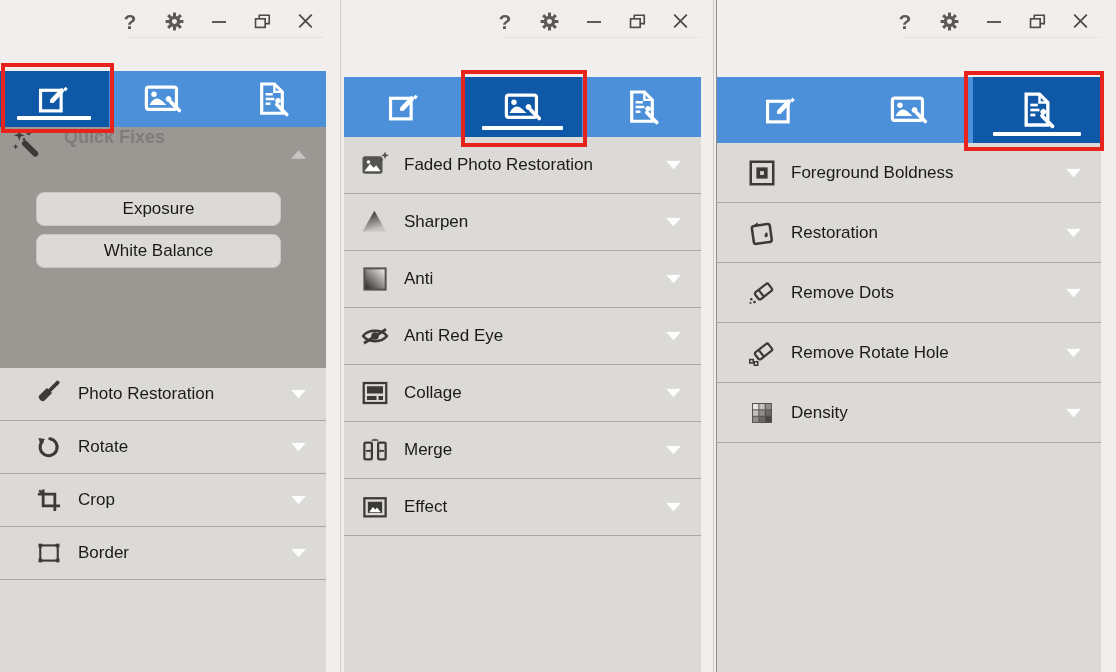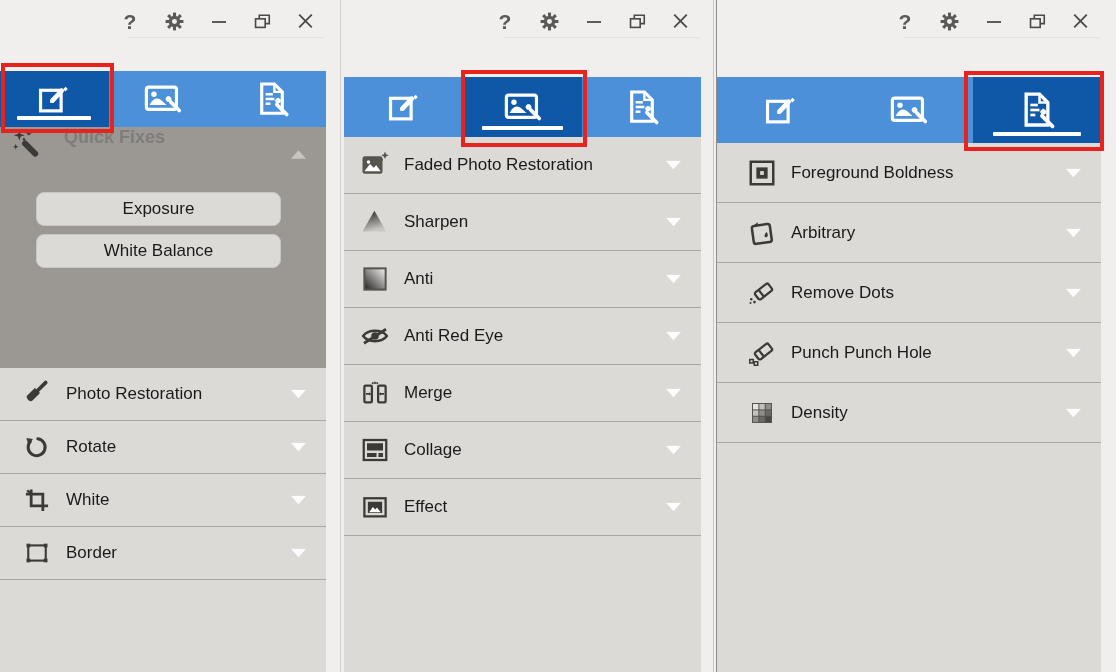--- a/index.html
+++ b/index.html
@@ -37,21 +37,21 @@
 
   
   .hlbox{position:absolute;box-sizing:border-box;border:4px solid #e8221c;z-index:6;pointer-events:none;}
   #p1 .hlbox{left:1px;top:63px;width:113px;height:70px;}
   #p2 .hlbox{left:117px;top:70px;width:126px;height:77px;}
   #p3 .hlbox{left:247px;top:71px;width:140px;height:80px;}
 
   
   .content{flex:1 1 auto;background:#dcdad7;overflow:hidden;position:relative;}
   .row{display:flex;align-items:center;position:relative;border-bottom:1px solid #a9a6a3;background:#dcdad7;cursor:pointer;}
-  #p1 .row{height:52px;padding-left:22px;}
+  #p1 .row{height:52px;padding-left:34px;}
   #p2 .row{height:56px;padding-left:16px;}
   #p3 .row{height:59px;padding-left:30px;}
   .ricon{flex:0 0 30px;height:30px;display:flex;align-items:center;justify-content:center;}
   .rlabel{margin-left:14px;font-size:17px;color:#1b1a19;white-space:nowrap;}
   .chev{position:absolute;right:20px;top:50%;transform:translateY(-50%);display:flex;}
 
   
   .qf{height:241px;background:#9b9793;position:relative;box-sizing:border-box;}
   .qf-header{display:flex;align-items:flex-start;height:52px;padding-left:10px;position:relative;font-weight:bold;}
   .qf-label{margin-left:18px;font-size:18px;color:#7f7d7a;}
@@ -206,21 +206,21 @@
         </span>
     </div>
     <div class="row">
       <span class="ricon">
           <svg width="28" height="28" viewBox="0 0 24 24">
             <path d="M7 3 V17 H21.5" fill="none" stroke="#3c3a37" stroke-width="2.4"></path>
             <path d="M2.5 7 H17 V21.5" fill="none" stroke="#3c3a37" stroke-width="2.4"></path>
             <path d="M3.6 3.6 L7 7" stroke="#3c3a37" stroke-width="2"></path>
           </svg>
         </span>
-      <span class="rlabel">White</span>
+      <span class="rlabel">Crop</span>
       <span class="chev">
           <svg width="15" height="9" viewBox="0 0 14 8">
             <polygon points="0,0 14,0 7,8" fill="#fdfdfd"></polygon>
           </svg>
         </span>
     </div>
     <div class="row">
       <span class="ricon">
           <svg width="28" height="28" viewBox="0 0 24 24">
             <rect x="4.5" y="5.5" width="15" height="13" fill="none" stroke="#3c3a37" stroke-width="1.8"></rect>
@@ -393,50 +393,50 @@
       <span class="rlabel">Anti Red Eye</span>
       <span class="chev">
           <svg width="15" height="9" viewBox="0 0 14 8">
             <polygon points="0,0 14,0 7,8" fill="#fdfdfd"></polygon>
           </svg>
         </span>
     </div>
     <div class="row">
       <span class="ricon">
           <svg width="30" height="30" viewBox="0 0 24 24">
+            <rect x="3" y="4" width="18" height="16" fill="none" stroke="#3c3a37" stroke-width="1.8"></rect>
+            <rect x="5.6" y="6.6" width="12.8" height="5.8" fill="#3c3a37"></rect>
+            <rect x="5.6" y="14.4" width="7.6" height="3.2" fill="#3c3a37"></rect>
+            <rect x="14.8" y="14.4" width="3.6" height="3.2" fill="#3c3a37"></rect>
+          </svg>
+        </span>
+      <span class="rlabel">Collage</span>
+      <span class="chev">
+          <svg width="15" height="9" viewBox="0 0 14 8">
+            <polygon points="0,0 14,0 7,8" fill="#fdfdfd"></polygon>
+          </svg>
+        </span>
+    </div>
+    <div class="row">
+      <span class="ricon">
+          <svg width="30" height="30" viewBox="0 0 24 24">
             <rect x="3.5" y="6" width="6" height="13.5" rx="1" fill="none" stroke="#3c3a37" stroke-width="1.8"></rect>
             <rect x="14.5" y="6" width="6" height="13.5" rx="1" fill="none" stroke="#3c3a37" stroke-width="1.8"></rect>
             <path d="M4.8 12.7 H7.4" stroke="#3c3a37" stroke-width="1.4"></path>
             <polygon points="7.2,11.4 9.1,12.7 7.2,14" fill="#3c3a37"></polygon>
             <path d="M19.2 12.7 H16.6" stroke="#3c3a37" stroke-width="1.4"></path>
             <polygon points="16.8,11.4 14.9,12.7 16.8,14" fill="#3c3a37"></polygon>
             <g stroke="#3c3a37" stroke-width="1.3">
               <path d="M10.6 3.4 L9.9 4.9"></path>
               <path d="M12 3 V4.8"></path>
               <path d="M13.4 3.4 L14.1 4.9"></path>
             </g>
           </svg>
         </span>
       <span class="rlabel">Merge</span>
-      <span class="chev">
-          <svg width="15" height="9" viewBox="0 0 14 8">
-            <polygon points="0,0 14,0 7,8" fill="#fdfdfd"></polygon>
-          </svg>
-        </span>
-    </div>
-    <div class="row">
-      <span class="ricon">
-          <svg width="30" height="30" viewBox="0 0 24 24">
-            <rect x="3" y="4" width="18" height="16" fill="none" stroke="#3c3a37" stroke-width="1.8"></rect>
-            <rect x="5.6" y="6.6" width="12.8" height="5.8" fill="#3c3a37"></rect>
-            <rect x="5.6" y="14.4" width="7.6" height="3.2" fill="#3c3a37"></rect>
-            <rect x="14.8" y="14.4" width="3.6" height="3.2" fill="#3c3a37"></rect>
-          </svg>
-        </span>
-      <span class="rlabel">Collage</span>
       <span class="chev">
           <svg width="15" height="9" viewBox="0 0 14 8">
             <polygon points="0,0 14,0 7,8" fill="#fdfdfd"></polygon>
           </svg>
         </span>
     </div>
     <div class="row">
       <span class="ricon">
           <svg width="30" height="30" viewBox="0 0 24 24">
             <rect x="3.5" y="5" width="17" height="14.5" fill="none" stroke="#3c3a37" stroke-width="1.8"></rect>
@@ -558,21 +558,21 @@
     <div class="row">
       <span class="ricon">
           <svg width="30" height="30" viewBox="0 0 24 24">
             <g transform="rotate(-8 12 12)">
               <rect x="4.5" y="5.5" width="14.5" height="14.5" rx="2" fill="none" stroke="#3c3a37" stroke-width="2"></rect>
             </g>
             <polygon points="4.6,6.6 8.4,3.4 8.8,6.2" fill="#3c3a37"></polygon>
             <path d="M15.7 11.2 C17.3 13.5 16.7 15.4 15.2 15.4 C13.7 15.4 13.3 13.5 15.7 11.2 Z" fill="#3c3a37"></path>
           </svg>
         </span>
-      <span class="rlabel">Arbitrary</span>
+      <span class="rlabel">Restoration</span>
       <span class="chev">
           <svg width="15" height="9" viewBox="0 0 14 8">
             <polygon points="0,0 14,0 7,8" fill="#fdfdfd"></polygon>
           </svg>
         </span>
     </div>
     <div class="row">
       <span class="ricon">
           <svg width="30" height="30" viewBox="0 0 24 24">
             <g transform="rotate(-38 13 11)">
@@ -595,21 +595,21 @@
       <span class="ricon">
           <svg width="30" height="30" viewBox="0 0 24 24">
             <g transform="rotate(-38 13 11)">
               <rect x="6.5" y="7.5" width="13.5" height="7" rx="1.5" fill="none" stroke="#3c3a37" stroke-width="1.8"></rect>
               <line x1="11" y1="7.5" x2="11" y2="14.5" stroke="#3c3a37" stroke-width="1.8"></line>
             </g>
             <rect x="2.2" y="17.2" width="2.8" height="2.8" fill="none" stroke="#3c3a37" stroke-width="1.2"></rect>
             <rect x="5.8" y="19" width="2.8" height="2.8" fill="none" stroke="#3c3a37" stroke-width="1.2"></rect>
           </svg>
         </span>
-      <span class="rlabel">Punch Punch Hole</span>
+      <span class="rlabel">Remove Rotate Hole</span>
       <span class="chev">
           <svg width="15" height="9" viewBox="0 0 14 8">
             <polygon points="0,0 14,0 7,8" fill="#fdfdfd"></polygon>
           </svg>
         </span>
     </div>
     <div class="row">
       <span class="ricon">
           <svg width="30" height="30" viewBox="0 0 24 24">
             <rect x="4" y="4" width="16" height="16" fill="#55534e"></rect>

